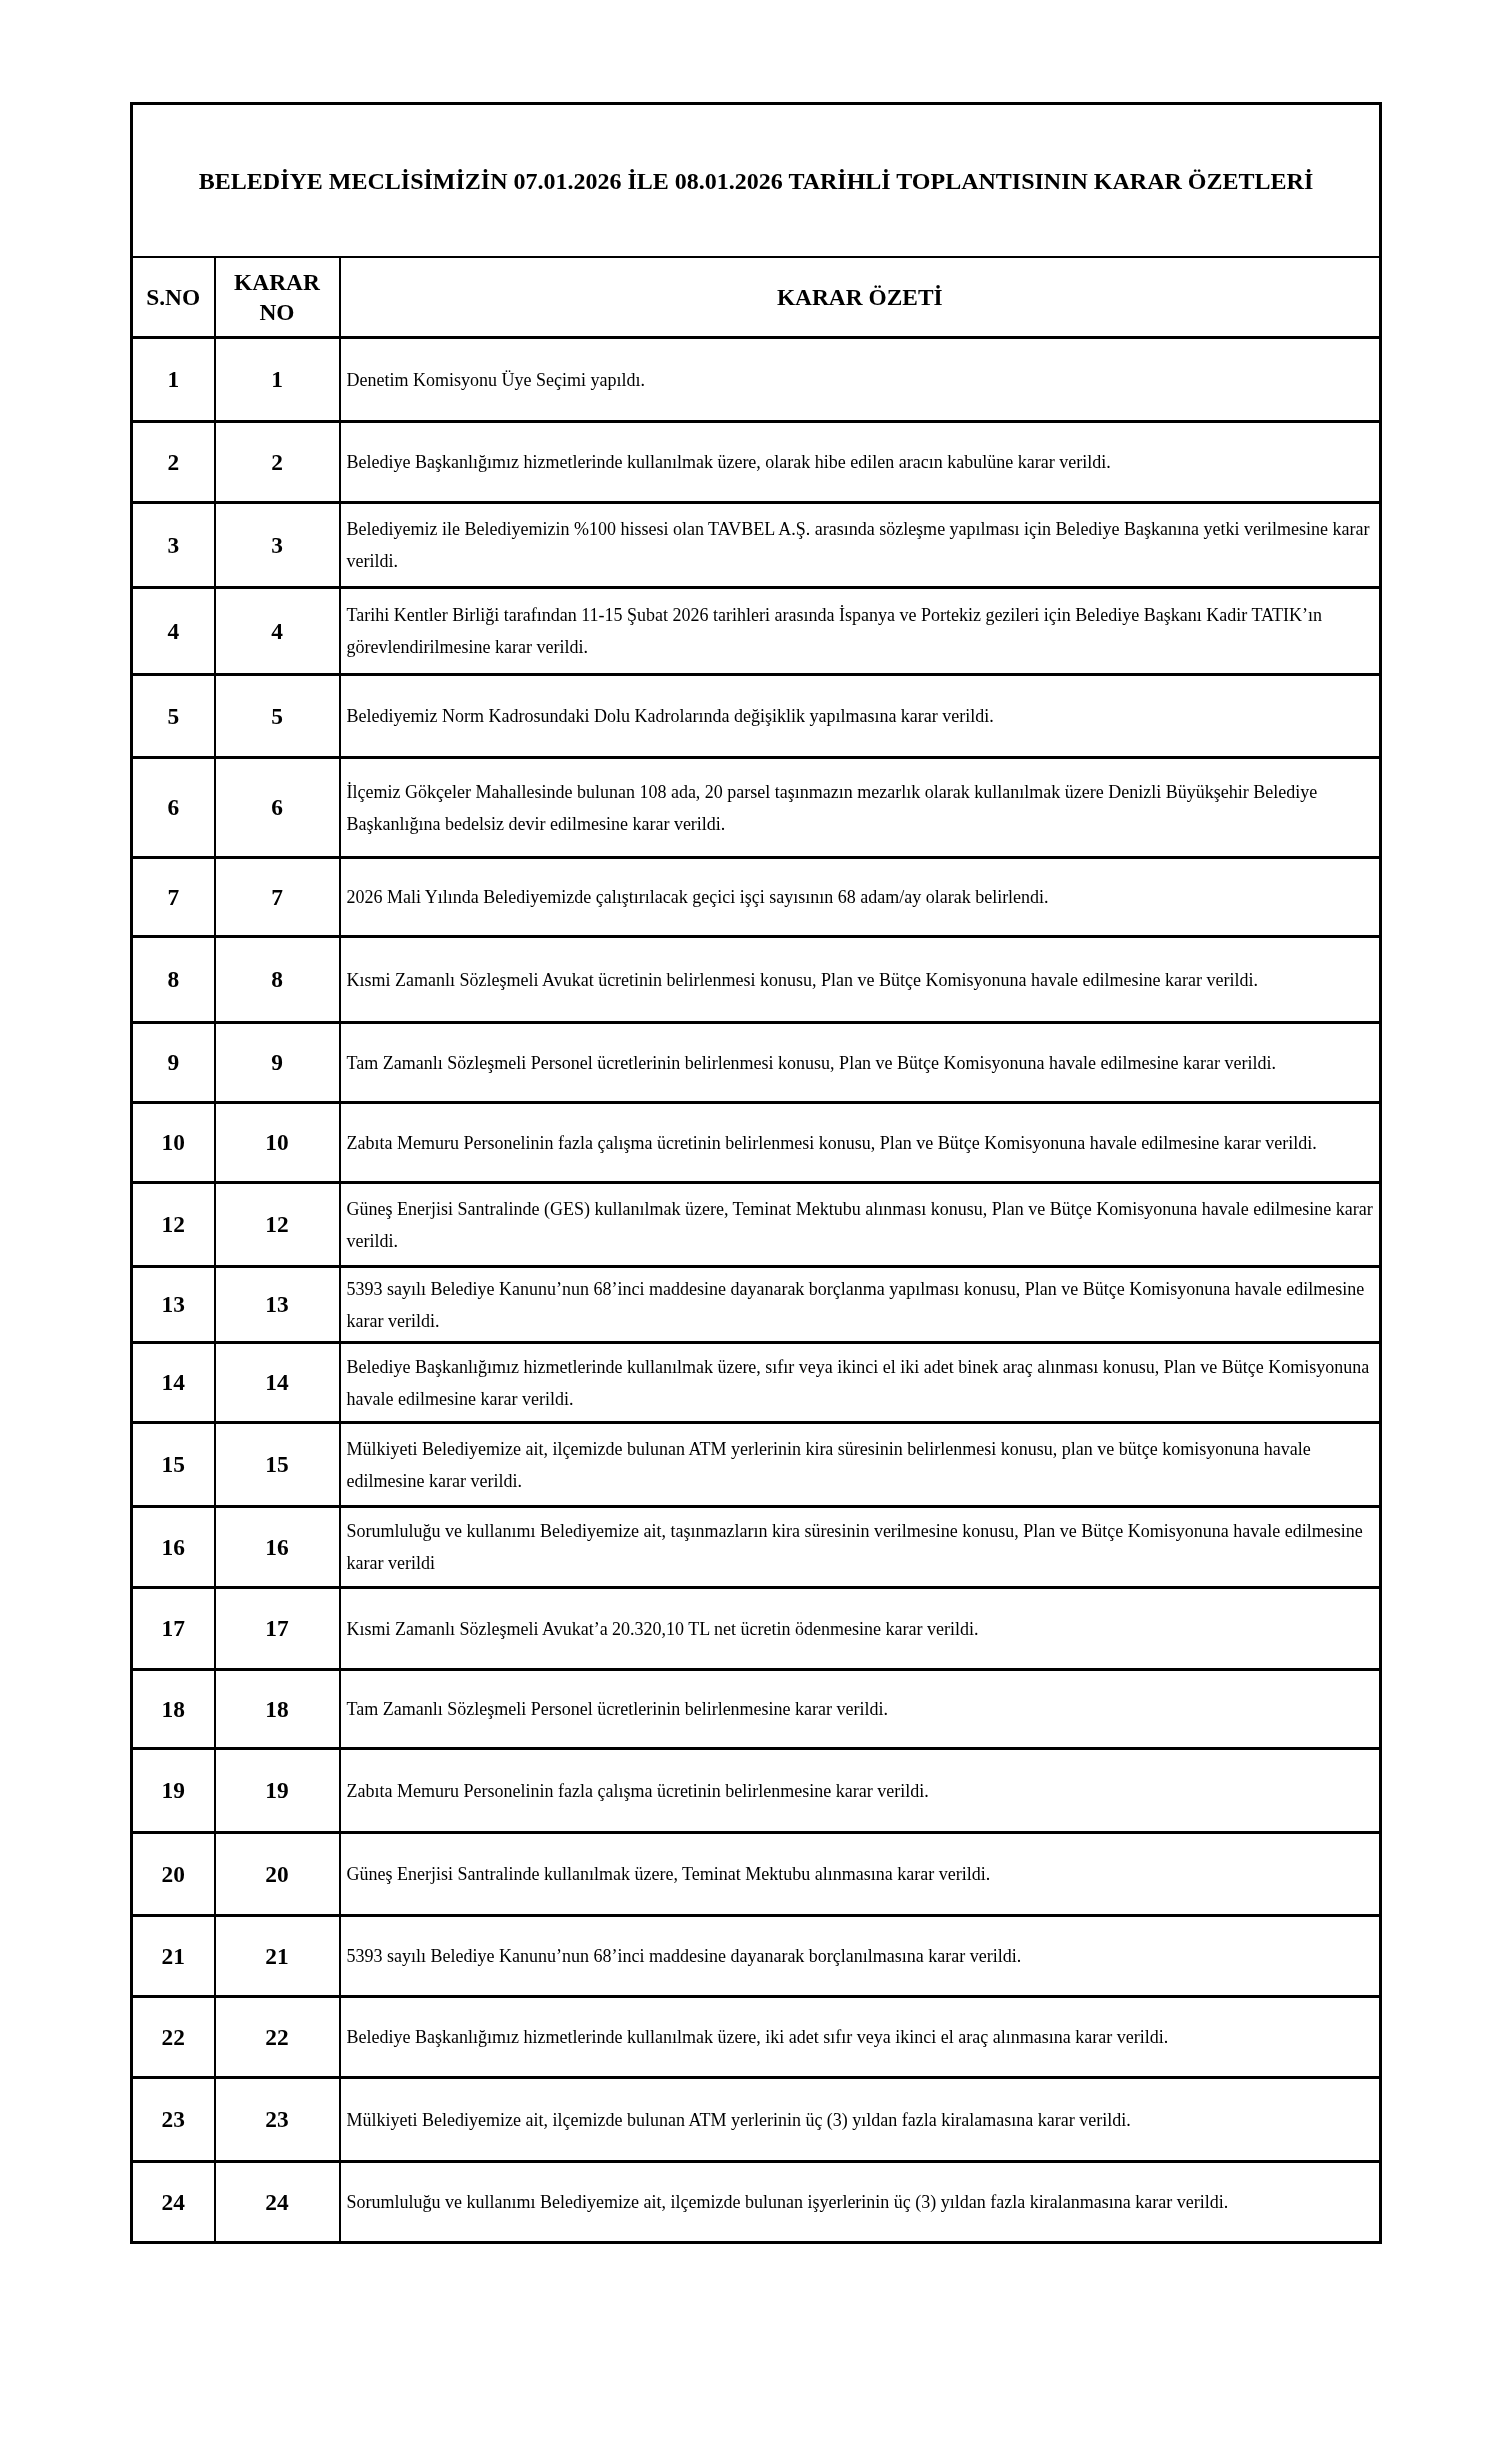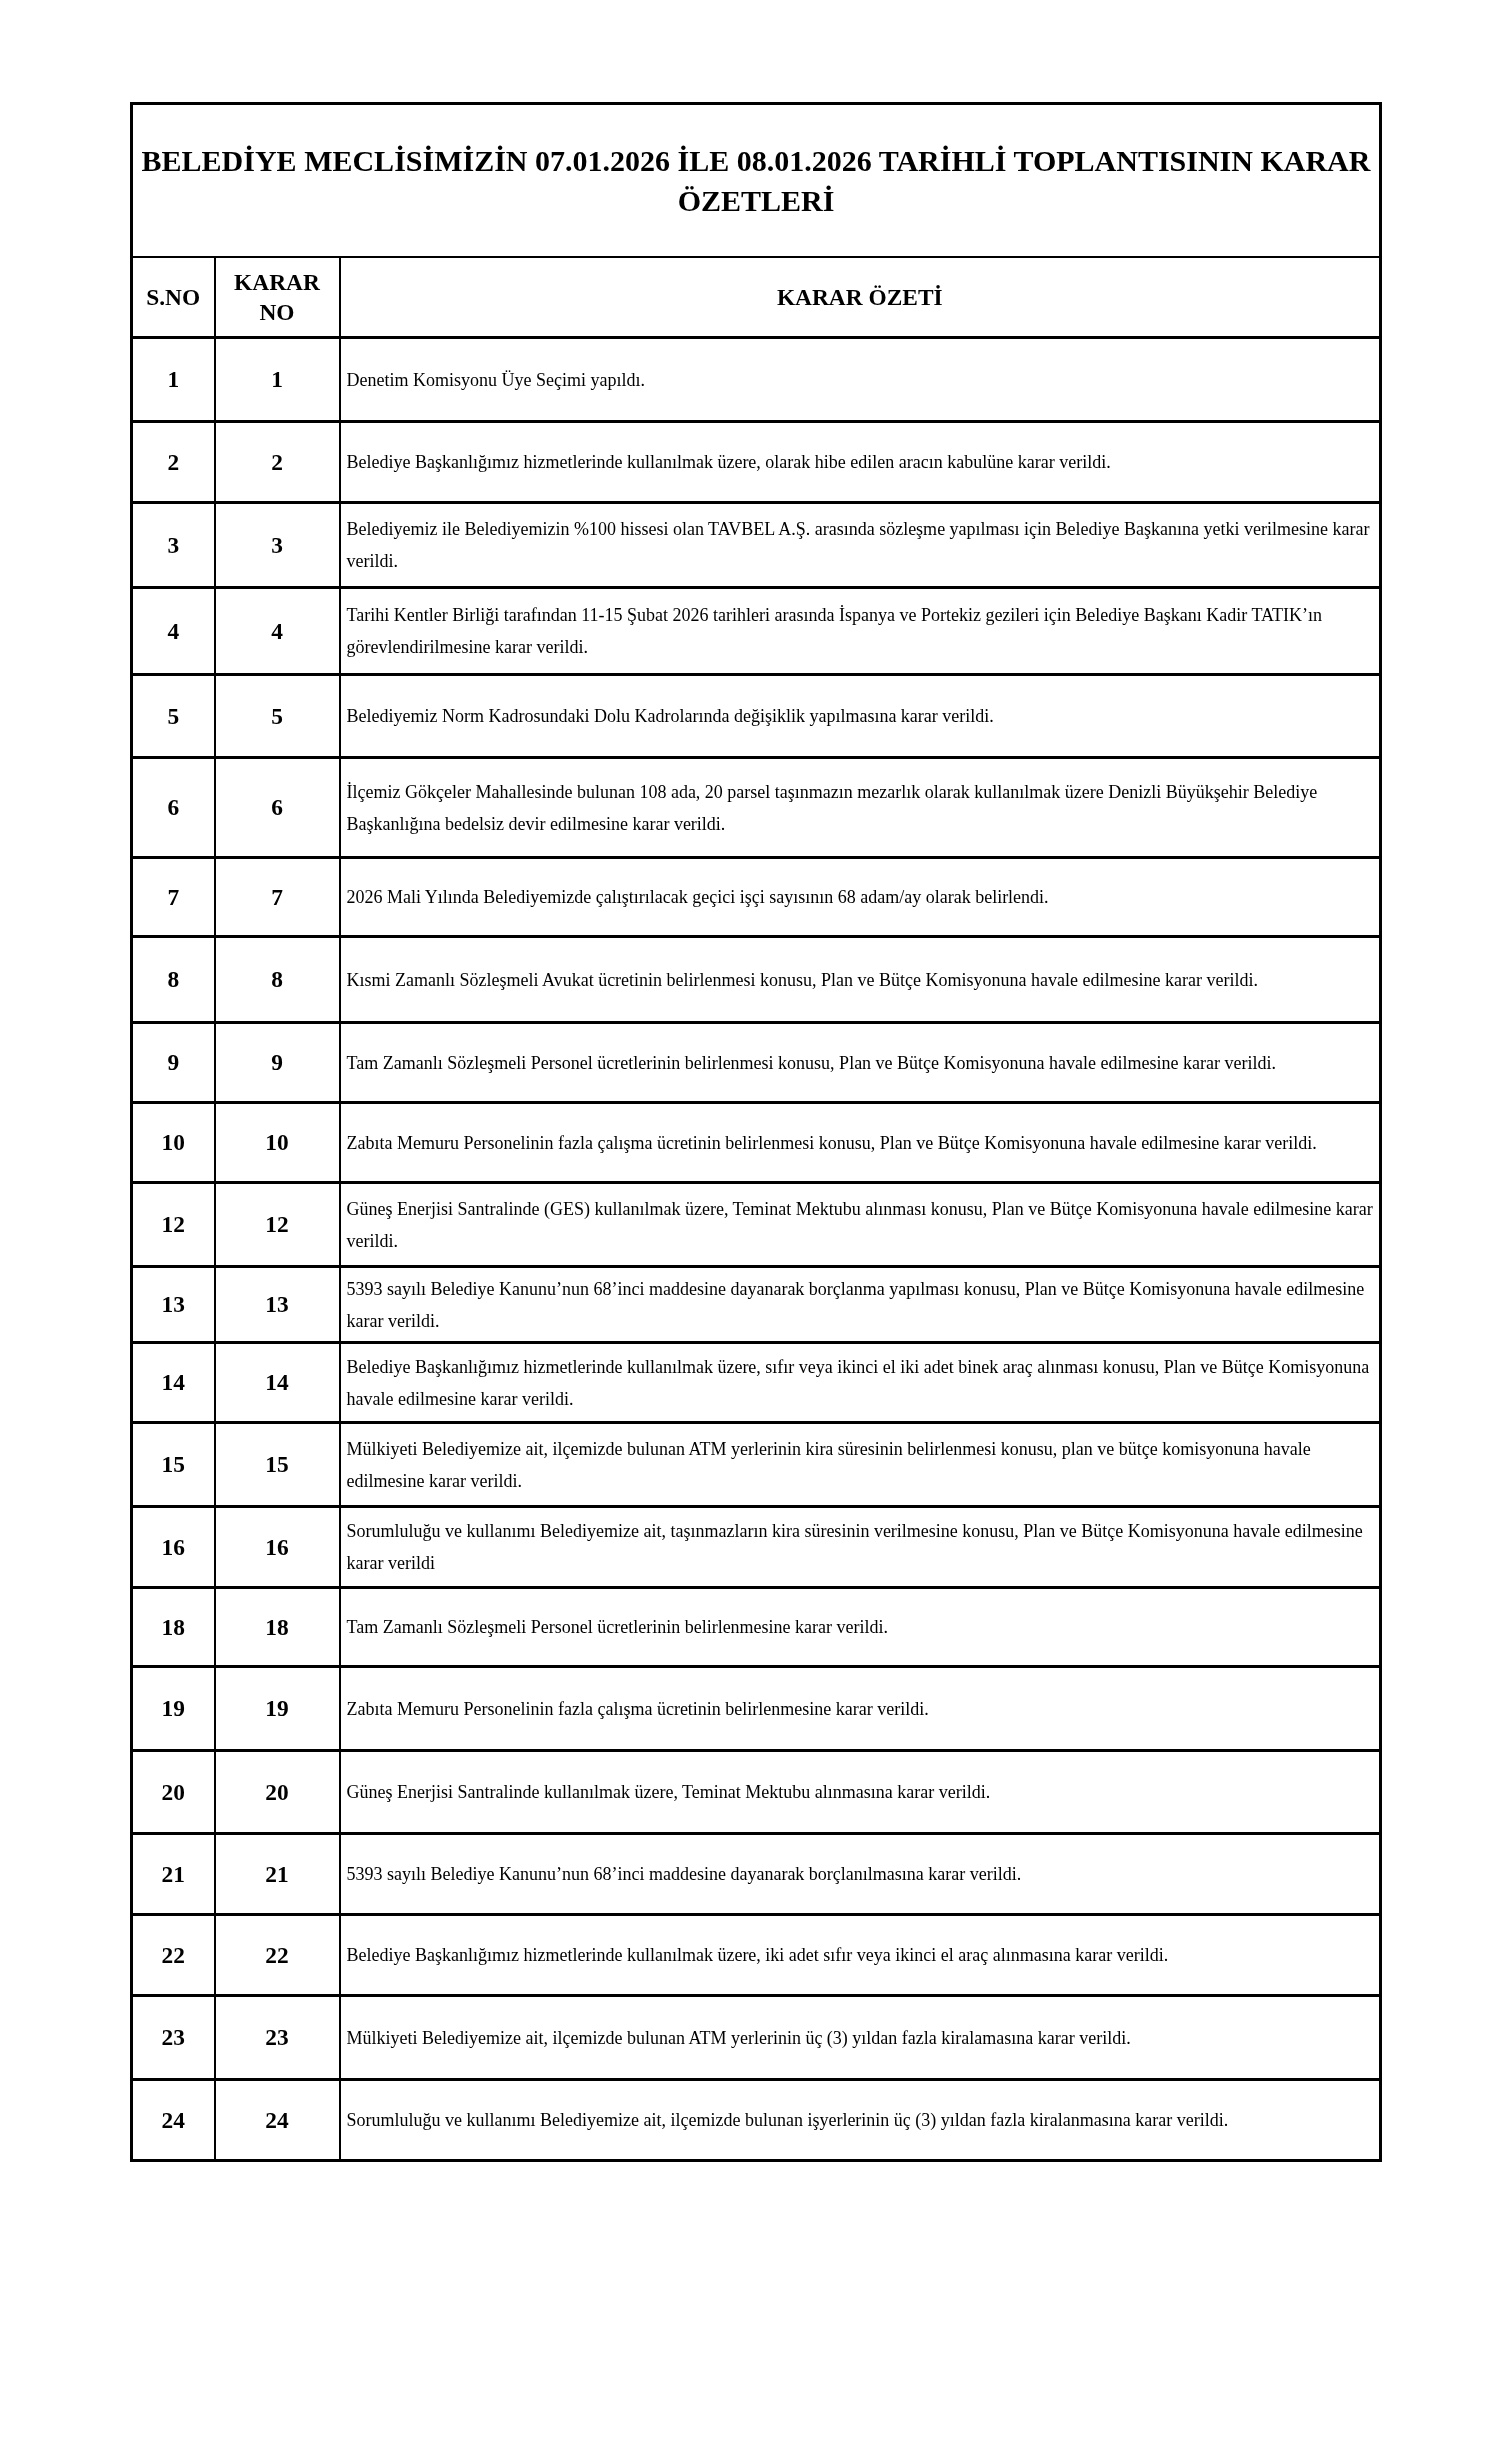--- a/index.html
+++ b/index.html
@@ -28,21 +28,21 @@
   col.c1 { width: 83px; }
   col.c2 { width: 125px; }
   col.c3 { width: 1041px; }
 
   td { vertical-align: middle; }
 
   .title-cell {
     height: 151px;
     text-align: center;
     font-weight: bold;
-    font-size: 30px;
+    font-size: 24px;
     line-height: 40px;
     padding: 0 7.5px;
     border-bottom: 2.3px solid #000000;
   }
   .hdr-cell {
     height: 78px;
     text-align: center;
     font-weight: bold;
     font-size: 23.4px;
     line-height: 30px;
@@ -159,20 +159,25 @@
         <tr style="height: 84px;">
       <td class="num-cell">15</td>
       <td class="num-cell">15</td>
       <td class="ozet-cell">Mülkiyeti Belediyemize ait, ilçemizde bulunan ATM yerlerinin kira süresinin belirlenmesi konusu, plan ve bütçe komisyonuna havale edilmesine karar verildi.</td>
     </tr>
         <tr style="height: 81px;">
       <td class="num-cell">16</td>
       <td class="num-cell">16</td>
       <td class="ozet-cell">Sorumluluğu ve kullanımı Belediyemize ait, taşınmazların kira süresinin verilmesine konusu, Plan ve Bütçe Komisyonuna havale edilmesine karar verildi</td>
     </tr>
+        <tr style="height: 82px;">
+      <td class="num-cell">17</td>
+      <td class="num-cell">17</td>
+      <td class="ozet-cell">Kısmi Zamanlı Sözleşmeli Avukat’a 20.320,10 TL net ücretin ödenmesine karar verildi.</td>
+    </tr>
         <tr style="height: 79px;">
       <td class="num-cell">18</td>
       <td class="num-cell">18</td>
       <td class="ozet-cell">Tam Zamanlı Sözleşmeli Personel ücretlerinin belirlenmesine karar verildi.</td>
     </tr>
         <tr style="height: 84px;">
       <td class="num-cell">19</td>
       <td class="num-cell">19</td>
       <td class="ozet-cell">Zabıta Memuru Personelinin fazla çalışma ücretinin belirlenmesine karar verildi.</td>
     </tr>

